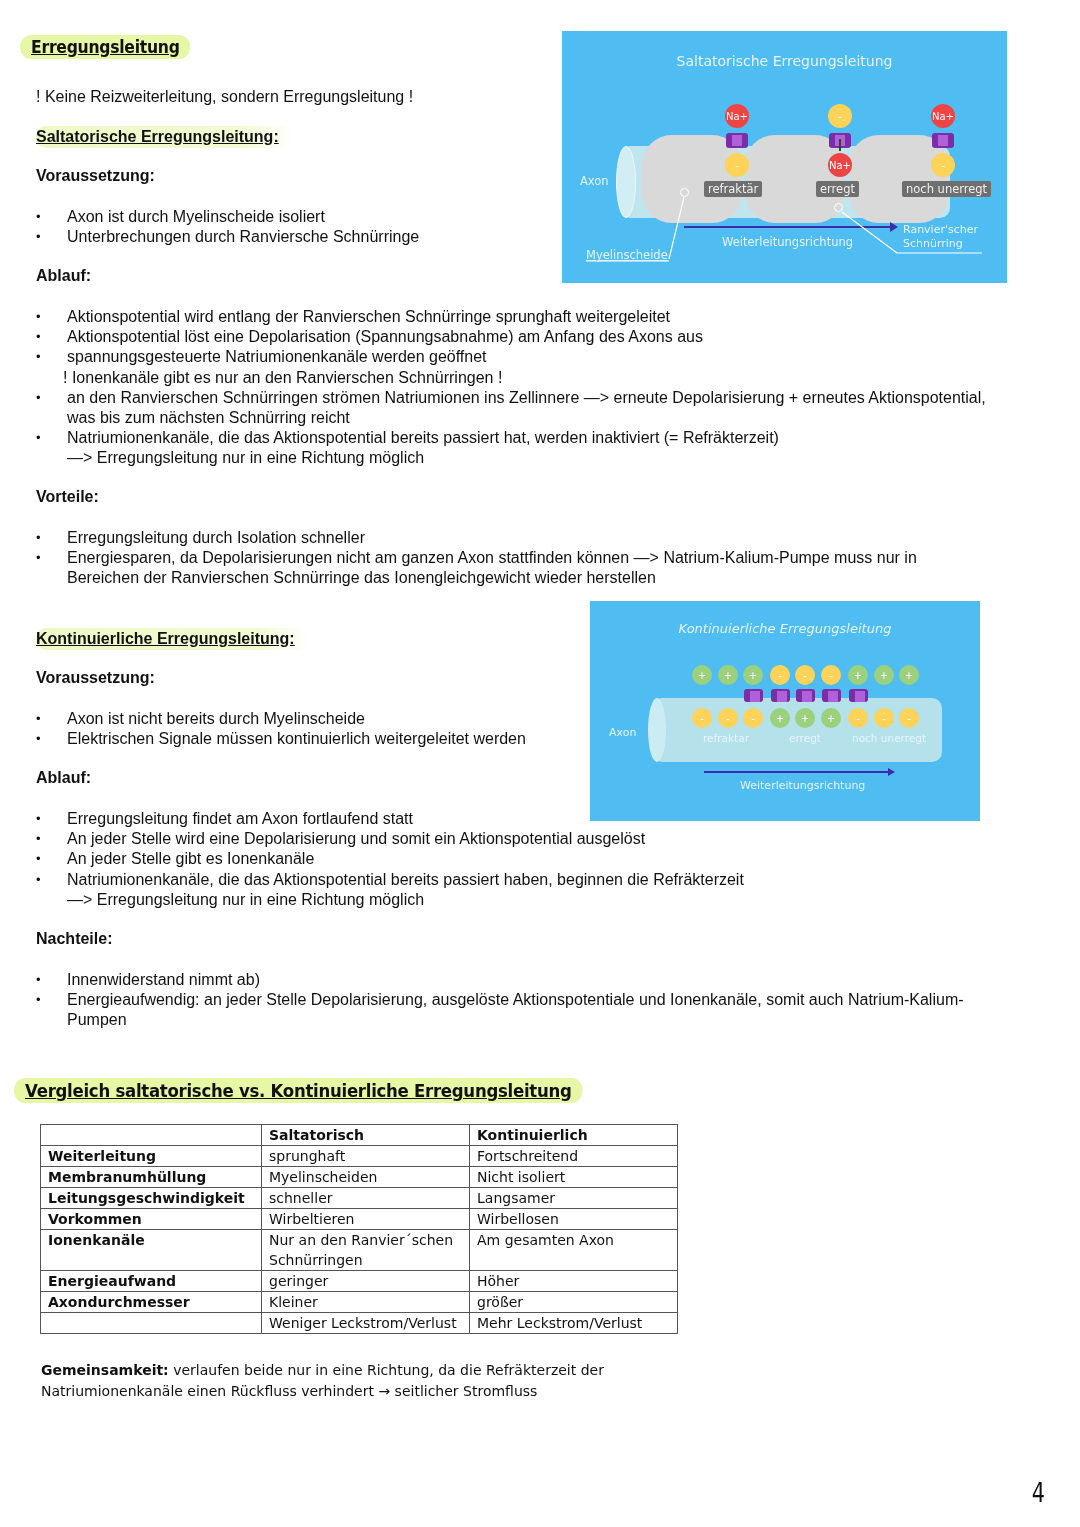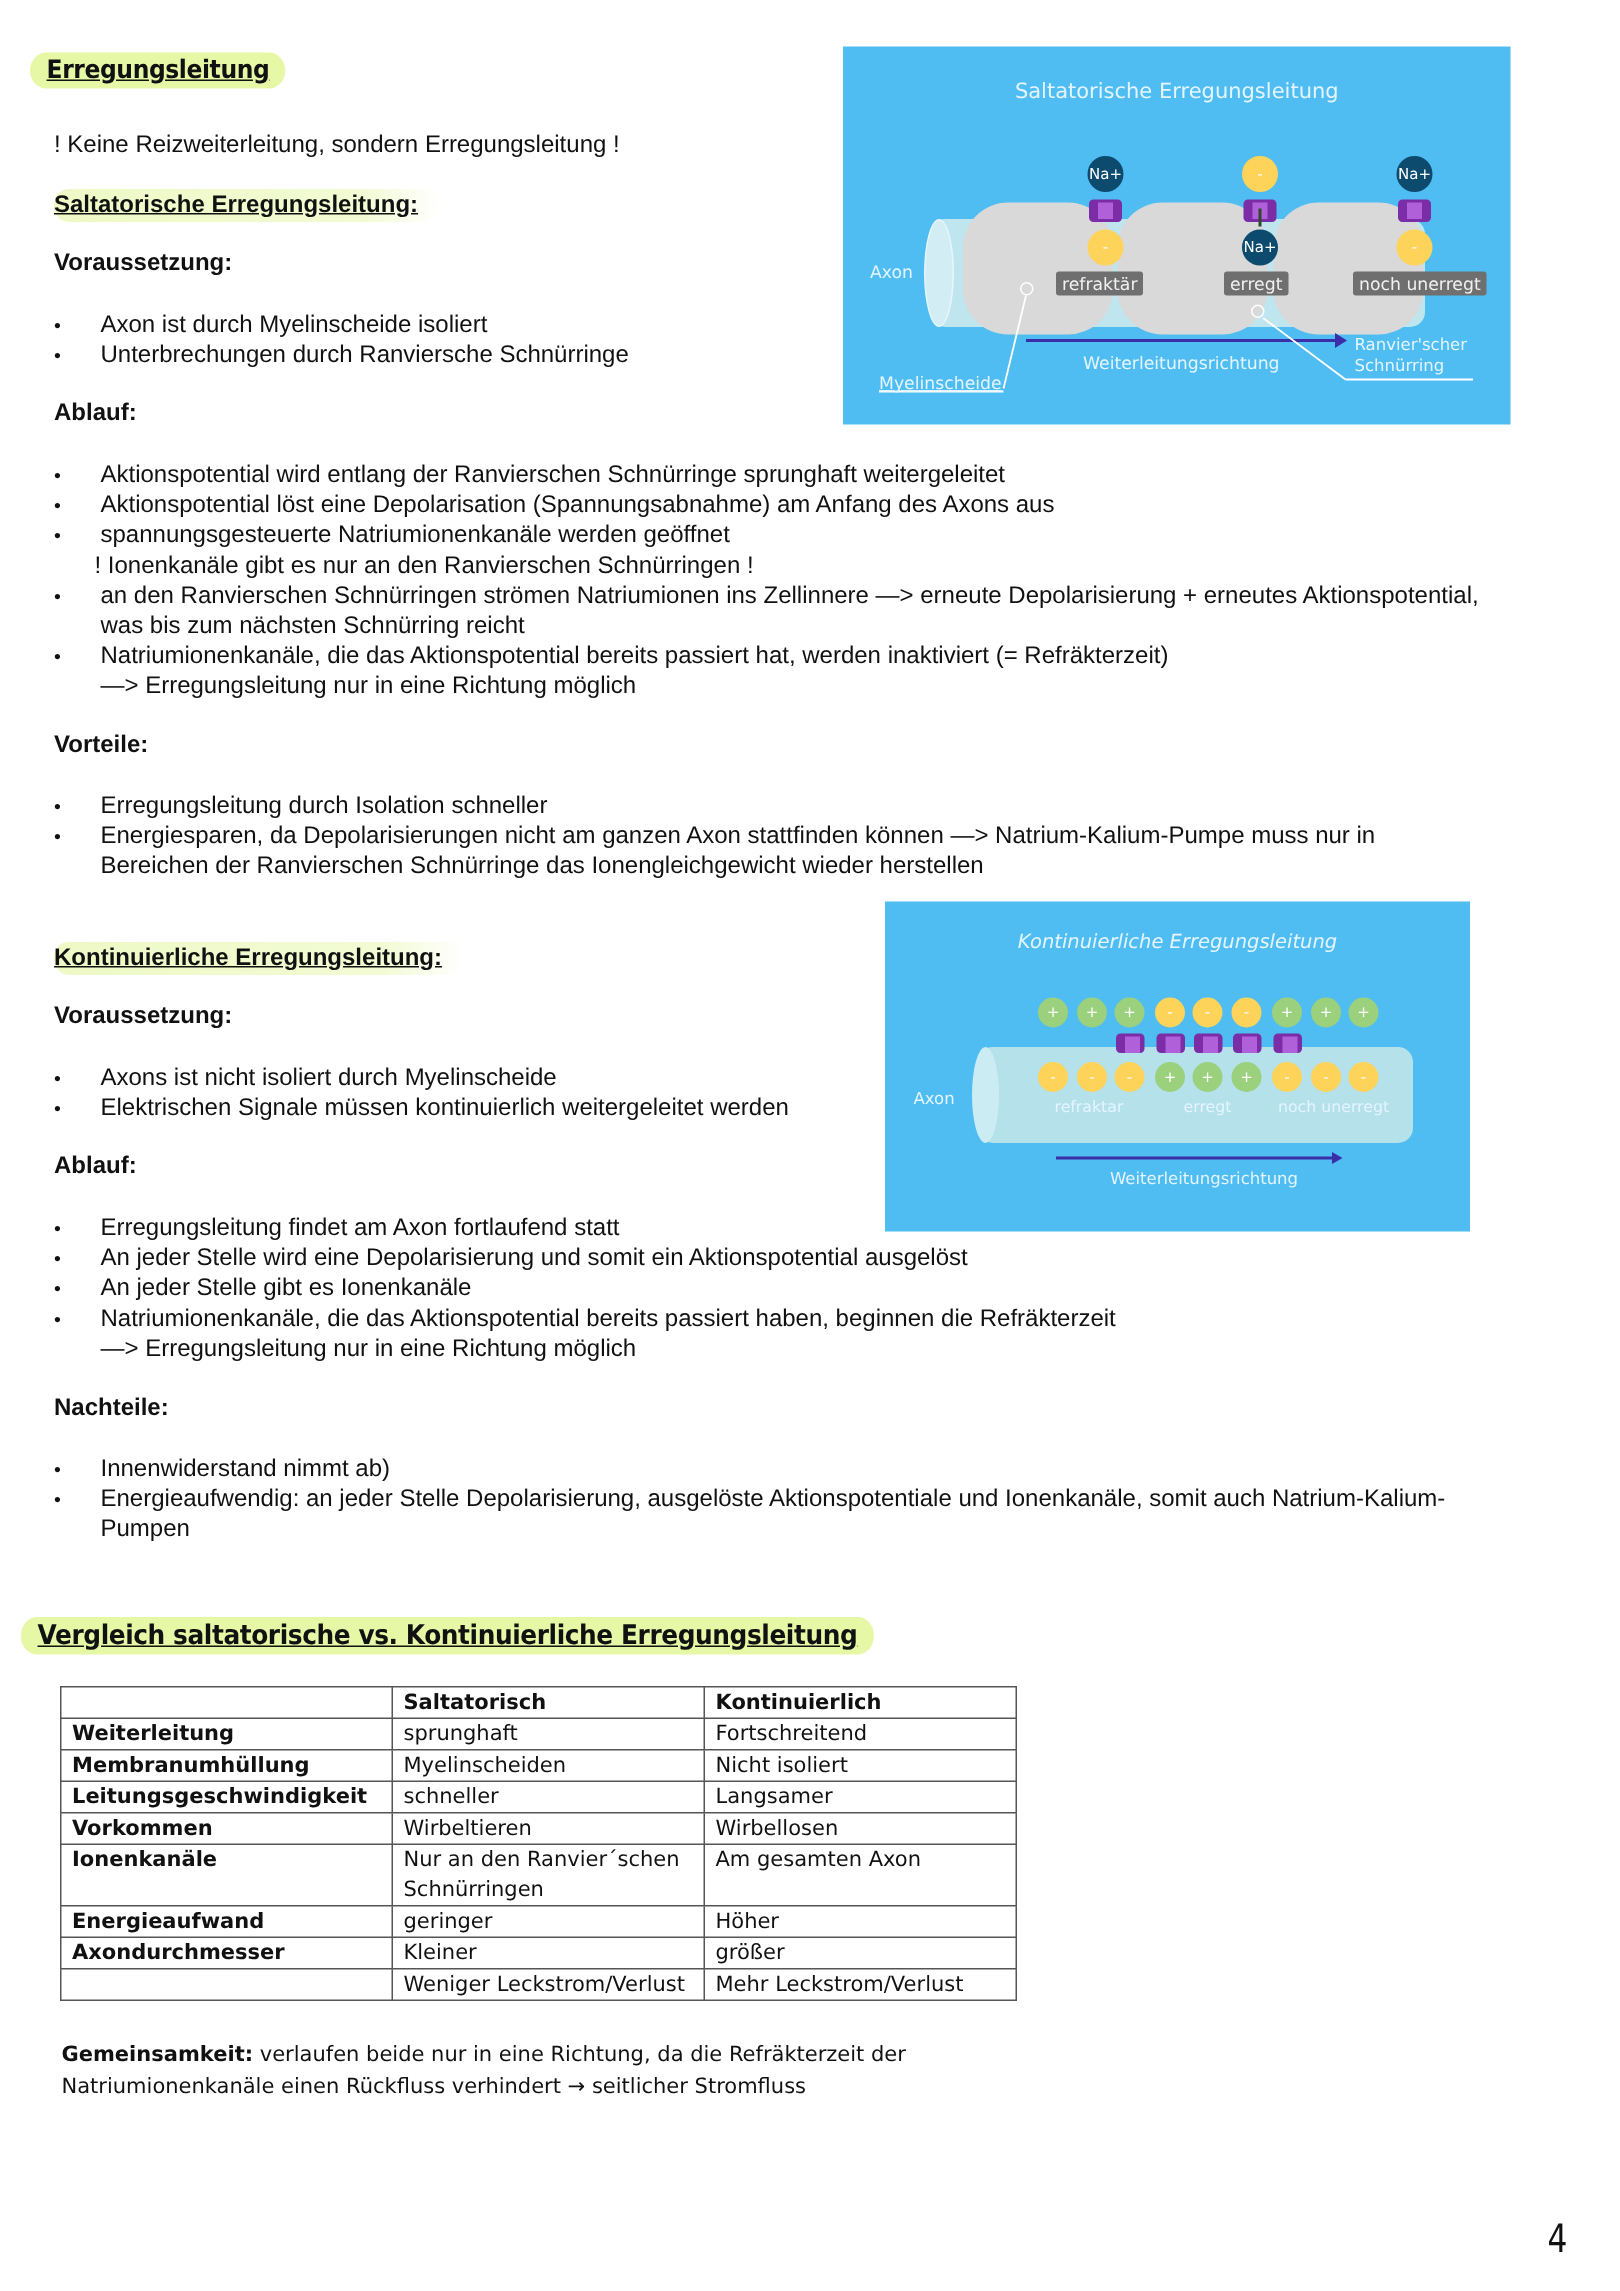--- a/index.html
+++ b/index.html
@@ -25,21 +25,21 @@
   ul.bul li::before { content: "•"; position: absolute; left: 0; top: 0; font-size: 13px; }
   ul.bul li.note { padding-left: 27px; }
   ul.bul li.note::before { content: ""; }
   ul.bul li .cont { display: block; }
 
   
   .diagram { background: #4fbdf2; overflow: hidden; }
   .dg-title { color: #e4f5ff; font-family: "DejaVu Sans", sans-serif; font-size: 14px; text-align: center; width: 100%; }
   .ion { position: absolute; width: 24px; height: 24px; border-radius: 50%; font-family: "DejaVu Sans", sans-serif;
          font-size: 10px; color: #fff; display: flex; align-items: center; justify-content: center; }
-  .ion.na { background: #0c4a6e; }
+  .ion.na { background: #ef4444; }
   .ion.neg { background: #fdd35a; }
   .ion.pos { background: #9bd07c; }
   .chan { position: absolute; width: 22px; height: 15px; background: #7b2da8; border-radius: 3px; }
   .chan::after { content: ""; position: absolute; left: 6px; top: 2px; width: 10px; height: 11px; background: #b060d8; }
   .tag { position: absolute; background: #6f6f6f; color: #f1f1f1; font-family: "DejaVu Sans", sans-serif;
          font-size: 11.5px; padding: 1px 4px; border-radius: 2px; white-space: nowrap; }
   .dg-text { position: absolute; color: #e4f5ff; font-family: "DejaVu Sans", sans-serif; font-size: 11.5px; white-space: nowrap; }
 
   
   table.cmp { position: absolute; left: 40px; top: 1124px; border-collapse: collapse; font-family: "DejaVu Sans", sans-serif; font-size: 14px; }
@@ -131,21 +131,21 @@
   <div class="abs" style="left:272px; top:172px; width:9px; height:9px; border:1.5px solid #fff; border-radius:50%;"></div>
   <div class="dg-text" style="left:24px; top:217px; text-decoration:underline;">Myelinscheide</div>
   <div class="dg-text" style="left:341px; top:192px; font-size:11px;">Ranvier'scher</div>
   <div class="dg-text" style="left:341px; top:206px; font-size:11px;">Schnürring</div>
 </div>
 
 <div class="abs hl-sub" style="left:36px; top:628px;">Kontinuierliche Erregungsleitung:</div>
 
 <div class="abs label" style="left:36px; top:669px;">Voraussetzung:</div>
 <ul class="abs bul" style="left:36px; top:709px;">
-  <li>Axons ist nicht isoliert durch Myelinscheide</li>
+  <li>Axon ist nicht bereits durch Myelinscheide</li>
   <li>Elektrischen Signale müssen kontinuierlich weitergeleitet werden</li>
 </ul>
 
 <div class="abs label" style="left:36px; top:769px;">Ablauf:</div>
 <ul class="abs bul" style="left:36px; top:809px;">
   <li>Erregungsleitung findet am Axon fortlaufend statt</li>
   <li>An jeder Stelle wird eine Depolarisierung und somit ein Aktionspotential ausgelöst</li>
   <li>An jeder Stelle gibt es Ionenkanäle</li>
   <li>
     <span class="cont">Natriumionenkanäle, die das Aktionspotential bereits passiert haben, beginnen die Refräkterzeit</span>

